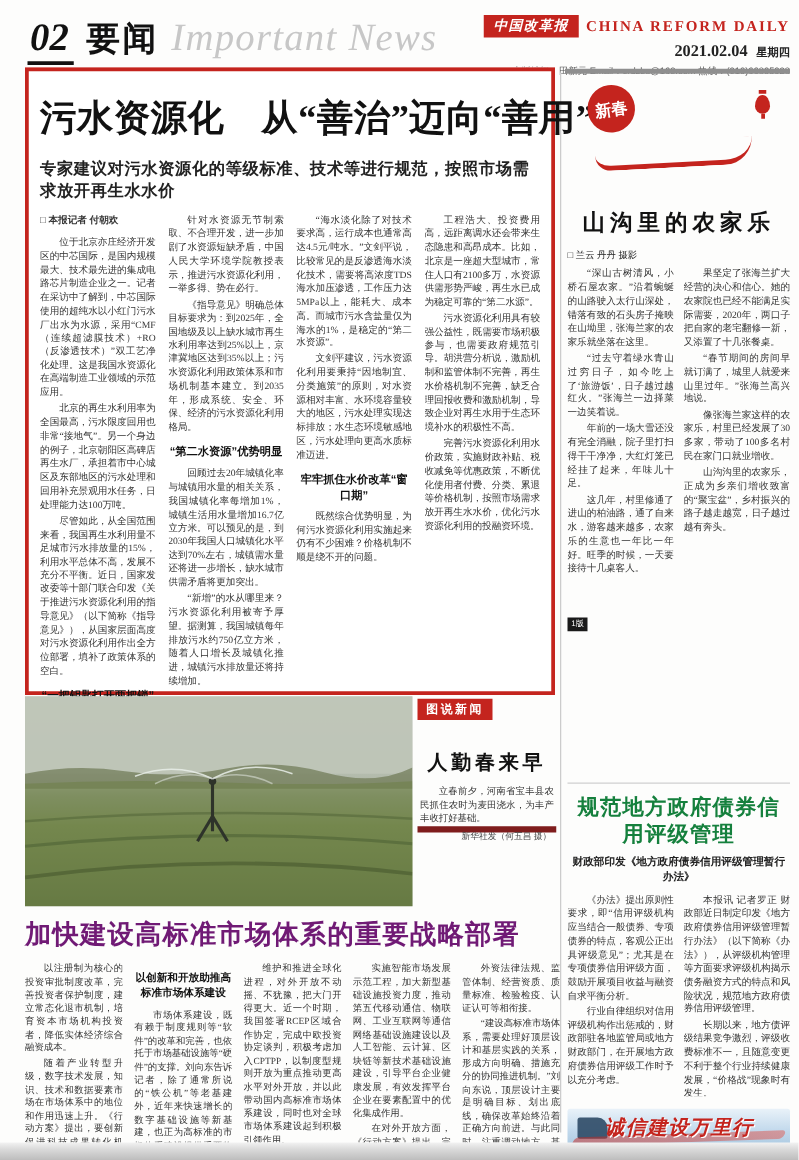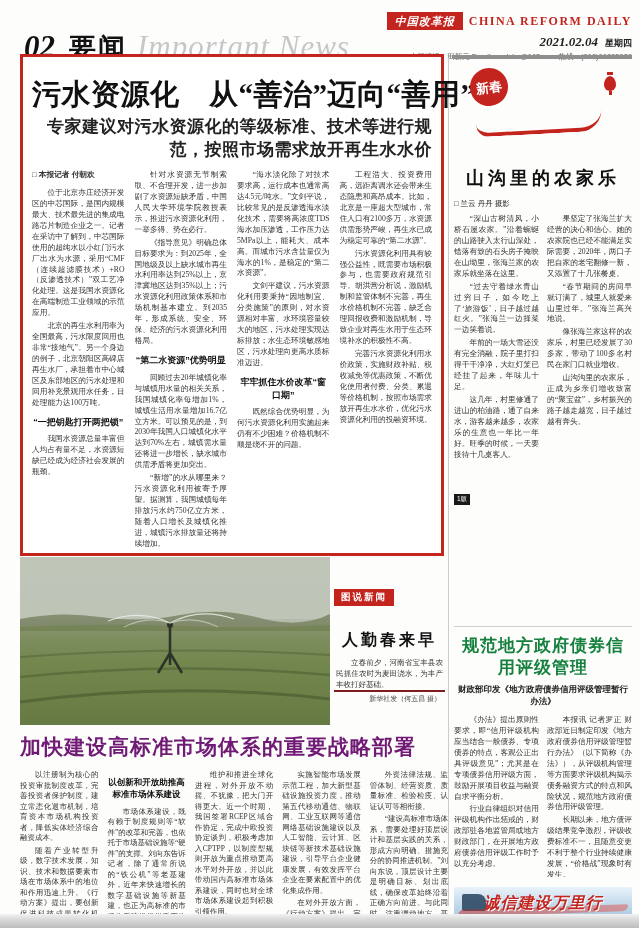--- a/index.html
+++ b/index.html
@@ -1,44 +1,44 @@
 <!DOCTYPE html>
 <html><head>
 <meta charset="utf-8">
 <style>
   html,body{margin:0;padding:0;background:#ffffff;}
   .page{position:relative;width:639px;height:928px;background:#fdfdfc;overflow:hidden;
         font-family:"Liberation Serif","DejaVu Serif",serif;color:#222;}
 
   
   .hdr{position:absolute;left:22px;top:10px;width:610px;height:44px;}
-  .hdr-left{position:absolute;left:0;top:2px;display:flex;align-items:baseline;gap:10px;white-space:nowrap;margin-top:17px;}
+  .hdr-left{position:absolute;left:0;top:2px;display:flex;align-items:baseline;gap:10px;white-space:nowrap;}
   .pageno{font-size:31px;font-style:italic;font-weight:bold;color:#111;border-bottom:3px solid #111;padding:0 4px 1px 2px;}
   .section-cn{font-size:27px;font-weight:900;font-family:"Liberation Sans","DejaVu Sans",sans-serif;color:#111;letter-spacing:2px;}
   .section-en{font-size:31px;font-style:italic;color:#c7c7c7;letter-spacing:1px;}
   .hdr-right{position:absolute;right:0;top:2px;text-align:right;width:330px;}
   .mast-line{display:flex;justify-content:flex-end;align-items:center;gap:6px;}
   .mast-logo{background:#c4241e;color:#fff;font-style:italic;font-weight:bold;font-size:11px;
              padding:2px 8px;letter-spacing:1px;line-height:14px;}
   .mast-en{color:#c4241e;font-weight:bold;font-size:12px;letter-spacing:1.5px;font-family:"Liberation Serif",serif;}
   .date-line{margin-top:2px;font-weight:bold;}
-  .date-num{font-size:13px;font-style:italic;}
+  .date-num{font-size:13px;}
   .date-week{font-size:9px;margin-left:3px;}
   .editor-line{margin-top:2px;font-size:7.5px;color:#555;font-family:"Liberation Sans",sans-serif;}
 
   .rule-red{position:absolute;left:20px;top:54px;width:424px;height:3px;background:#c4241e;}
   .rule-gray{position:absolute;left:452px;top:55px;width:180px;height:4px;background:#8f8f8f;}
   .divider-v{position:absolute;left:448px;top:58px;width:1px;height:848px;background:#cccccc;}
 
   
   .lead-box{position:absolute;left:20px;top:54px;width:424px;height:502px;border:3px solid #c4241e;
             box-sizing:border-box;background:#fff;padding:0 9px;}
   .lead-headline{margin-top:18px;text-align:center;font-size:29px;font-weight:900;color:#111;
                  letter-spacing:0.5px;white-space:nowrap;}
-  .lead-deck{text-align:right;font-size:17px;font-weight:600;color:#222;
+  .lead-deck{margin-top:11px;text-align:left;font-size:13px;font-weight:600;color:#222;
              font-family:"Liberation Sans",sans-serif;letter-spacing:0.5px;}
   .cols{display:flex;margin-top:9px;}
   .cols .col{flex:1;overflow:hidden;text-align:justify;}
   .lead-cols{height:398px;gap:10px;font-size:7.7px;line-height:1.42;color:#333;}
   .para{margin:0 0 2px 0;text-indent:2em;}
   .lead-line{font-weight:bold;text-indent:0;margin-bottom:7px;font-family:"Liberation Sans",sans-serif;}
   .colhead{margin:7px 0 6px 0;text-align:center;font-size:9px;font-weight:900;color:#111;text-indent:0;
            font-family:"Liberation Sans",sans-serif;}
 
   
@@ -74,21 +74,21 @@
   .banner-text{position:relative;z-index:2;text-align:center;line-height:32px;font-size:16px;
                font-style:italic;font-weight:900;color:#c4241e;letter-spacing:1px;
                text-shadow:1px 1px 0 #ffffff;font-family:"Liberation Sans",sans-serif;}
   .marker-tag{position:absolute;left:454px;top:494px;background:#1a1a1a;color:#fff;font-size:6.5px;
               padding:1px 3px;font-family:"Liberation Sans",sans-serif;z-index:3;}
 
   
   .photo{position:absolute;left:20px;top:557px;width:310px;height:168px;overflow:hidden;
          background:linear-gradient(180deg,#c3c9bd 0%,#b3bbac 38%,#93a07e 48%,#7c9055 62%,#5f7440 100%);}
   .photo svg{display:block;}
-  .caption-box{position:absolute;left:334px;top:586px;width:111px;height:104px;border-bottom:2px solid #7f1d1d;}
+  .caption-box{position:absolute;left:334px;top:557px;width:111px;height:104px;border-bottom:5px solid #7f1d1d;}
   .photo-label{display:inline-block;background:#c4241e;color:#fff;font-size:9.5px;font-weight:bold;
                padding:2px 7px;letter-spacing:2px;font-family:"Liberation Sans",sans-serif;}
   .photo-title{margin-top:24px;text-align:center;font-size:16px;font-weight:900;color:#111;letter-spacing:3px;}
   .photo-caption{margin:7px 2px 0 2px;font-size:7.5px;line-height:1.45;text-align:justify;text-indent:2em;color:#333;}
   .photo-credit{margin:3px 4px 0 0;font-size:7px;text-align:right;color:#444;}
 
   
   .market{position:absolute;left:20px;top:733px;width:428px;}
   .market-headline{text-align:left;font-size:21px;font-weight:900;color:#701a75;letter-spacing:1px;white-space:nowrap;}
   .market-cols{height:144px;gap:9px;font-size:7.5px;line-height:1.4;color:#333;margin-top:9px;}
@@ -125,20 +125,21 @@
   <div class="divider-v"></div>
 
   <div class="lead-box">
     <div class="lead-headline">污水资源化　从“善治”迈向“善用”</div>
     <div class="lead-deck">专家建议对污水资源化的等级标准、技术等进行规范，按照市场需求放开再生水水价</div>
     <div class="cols lead-cols">
         <div class="col">
           <p class="para lead-line">□ 本报记者 付朝欢</p>
           <p class="para">位于北京亦庄经济开发区的中芯国际，是国内规模最大、技术最先进的集成电路芯片制造企业之一。记者在采访中了解到，中芯国际使用的超纯水以小红门污水厂出水为水源，采用“CMF（连续超滤膜技术）+RO（反渗透技术）”双工艺净化处理。这是我国水资源化在高端制造工业领域的示范应用。</p>
           <p class="para">北京的再生水利用率为全国最高，污水限度回用也非常“接地气”。另一个身边的例子，北京朝阳区高碑店再生水厂，承担着市中心城区及东部地区的污水处理和回用补充景观用水任务，日处理能力达100万吨。</p>
+          <p class="para">尽管如此，从全国范围来看，我国再生水利用量不足城市污水排放量的15%，利用水平总体不高，发展不充分不平衡。近日，国家发改委等十部门联合印发《关于推进污水资源化利用的指导意见》（以下简称《指导意见》），从国家层面高度对污水资源化利用作出全方位部署，填补了政策体系的空白。</p>
           <h4 class="colhead">“一把钥匙打开两把锁”</h4>
           <p class="para">我国水资源总量丰富但人均占有量不足，水资源短缺已经成为经济社会发展的瓶颈。</p>
         </div>
         <div class="col">
           <p class="para">针对水资源无节制索取、不合理开发，进一步加剧了水资源短缺矛盾，中国人民大学环境学院教授表示，推进污水资源化利用，一举多得、势在必行。</p>
           <p class="para">《指导意见》明确总体目标要求为：到2025年，全国地级及以上缺水城市再生水利用率达到25%以上，京津冀地区达到35%以上；污水资源化利用政策体系和市场机制基本建立。到2035年，形成系统、安全、环保、经济的污水资源化利用格局。</p>
           <h4 class="colhead">“第二水资源”优势明显</h4>
           <p class="para">回顾过去20年城镇化率与城镇用水量的相关关系，我国城镇化率每增加1%，城镇生活用水量增加16.7亿立方米。可以预见的是，到2030年我国人口城镇化水平达到70%左右，城镇需水量还将进一步增长，缺水城市供需矛盾将更加突出。</p>
           <p class="para">“新增”的水从哪里来？污水资源化利用被寄予厚望。据测算，我国城镇每年排放污水约750亿立方米，随着人口增长及城镇化推进，城镇污水排放量还将持续增加。</p>
         </div>

